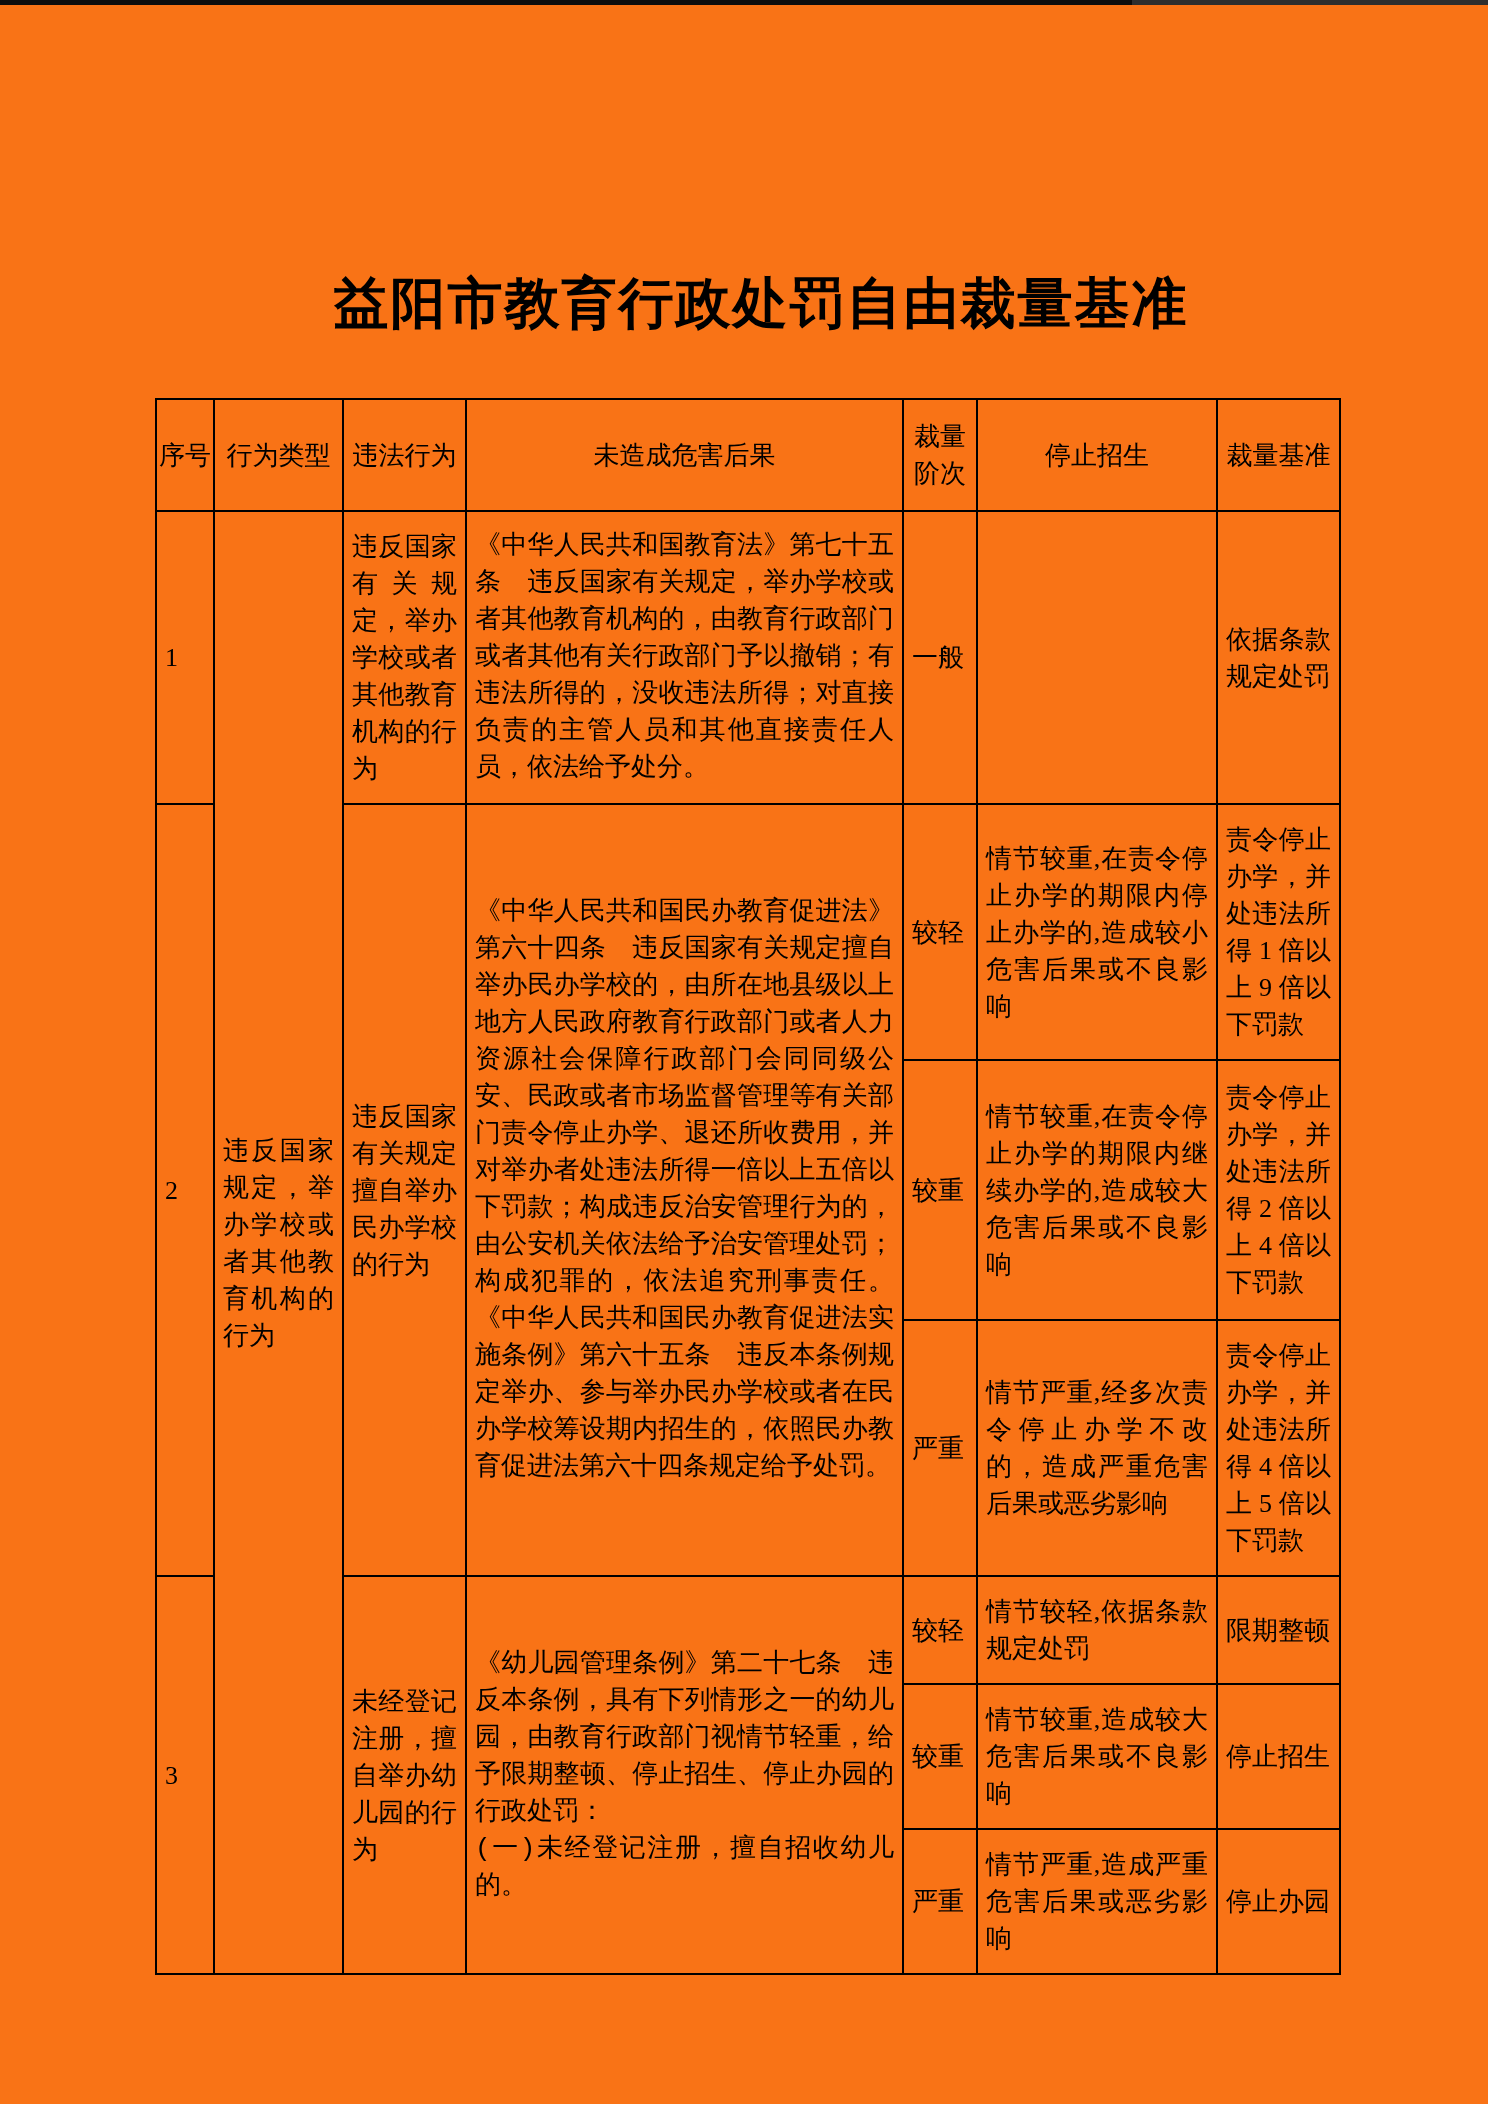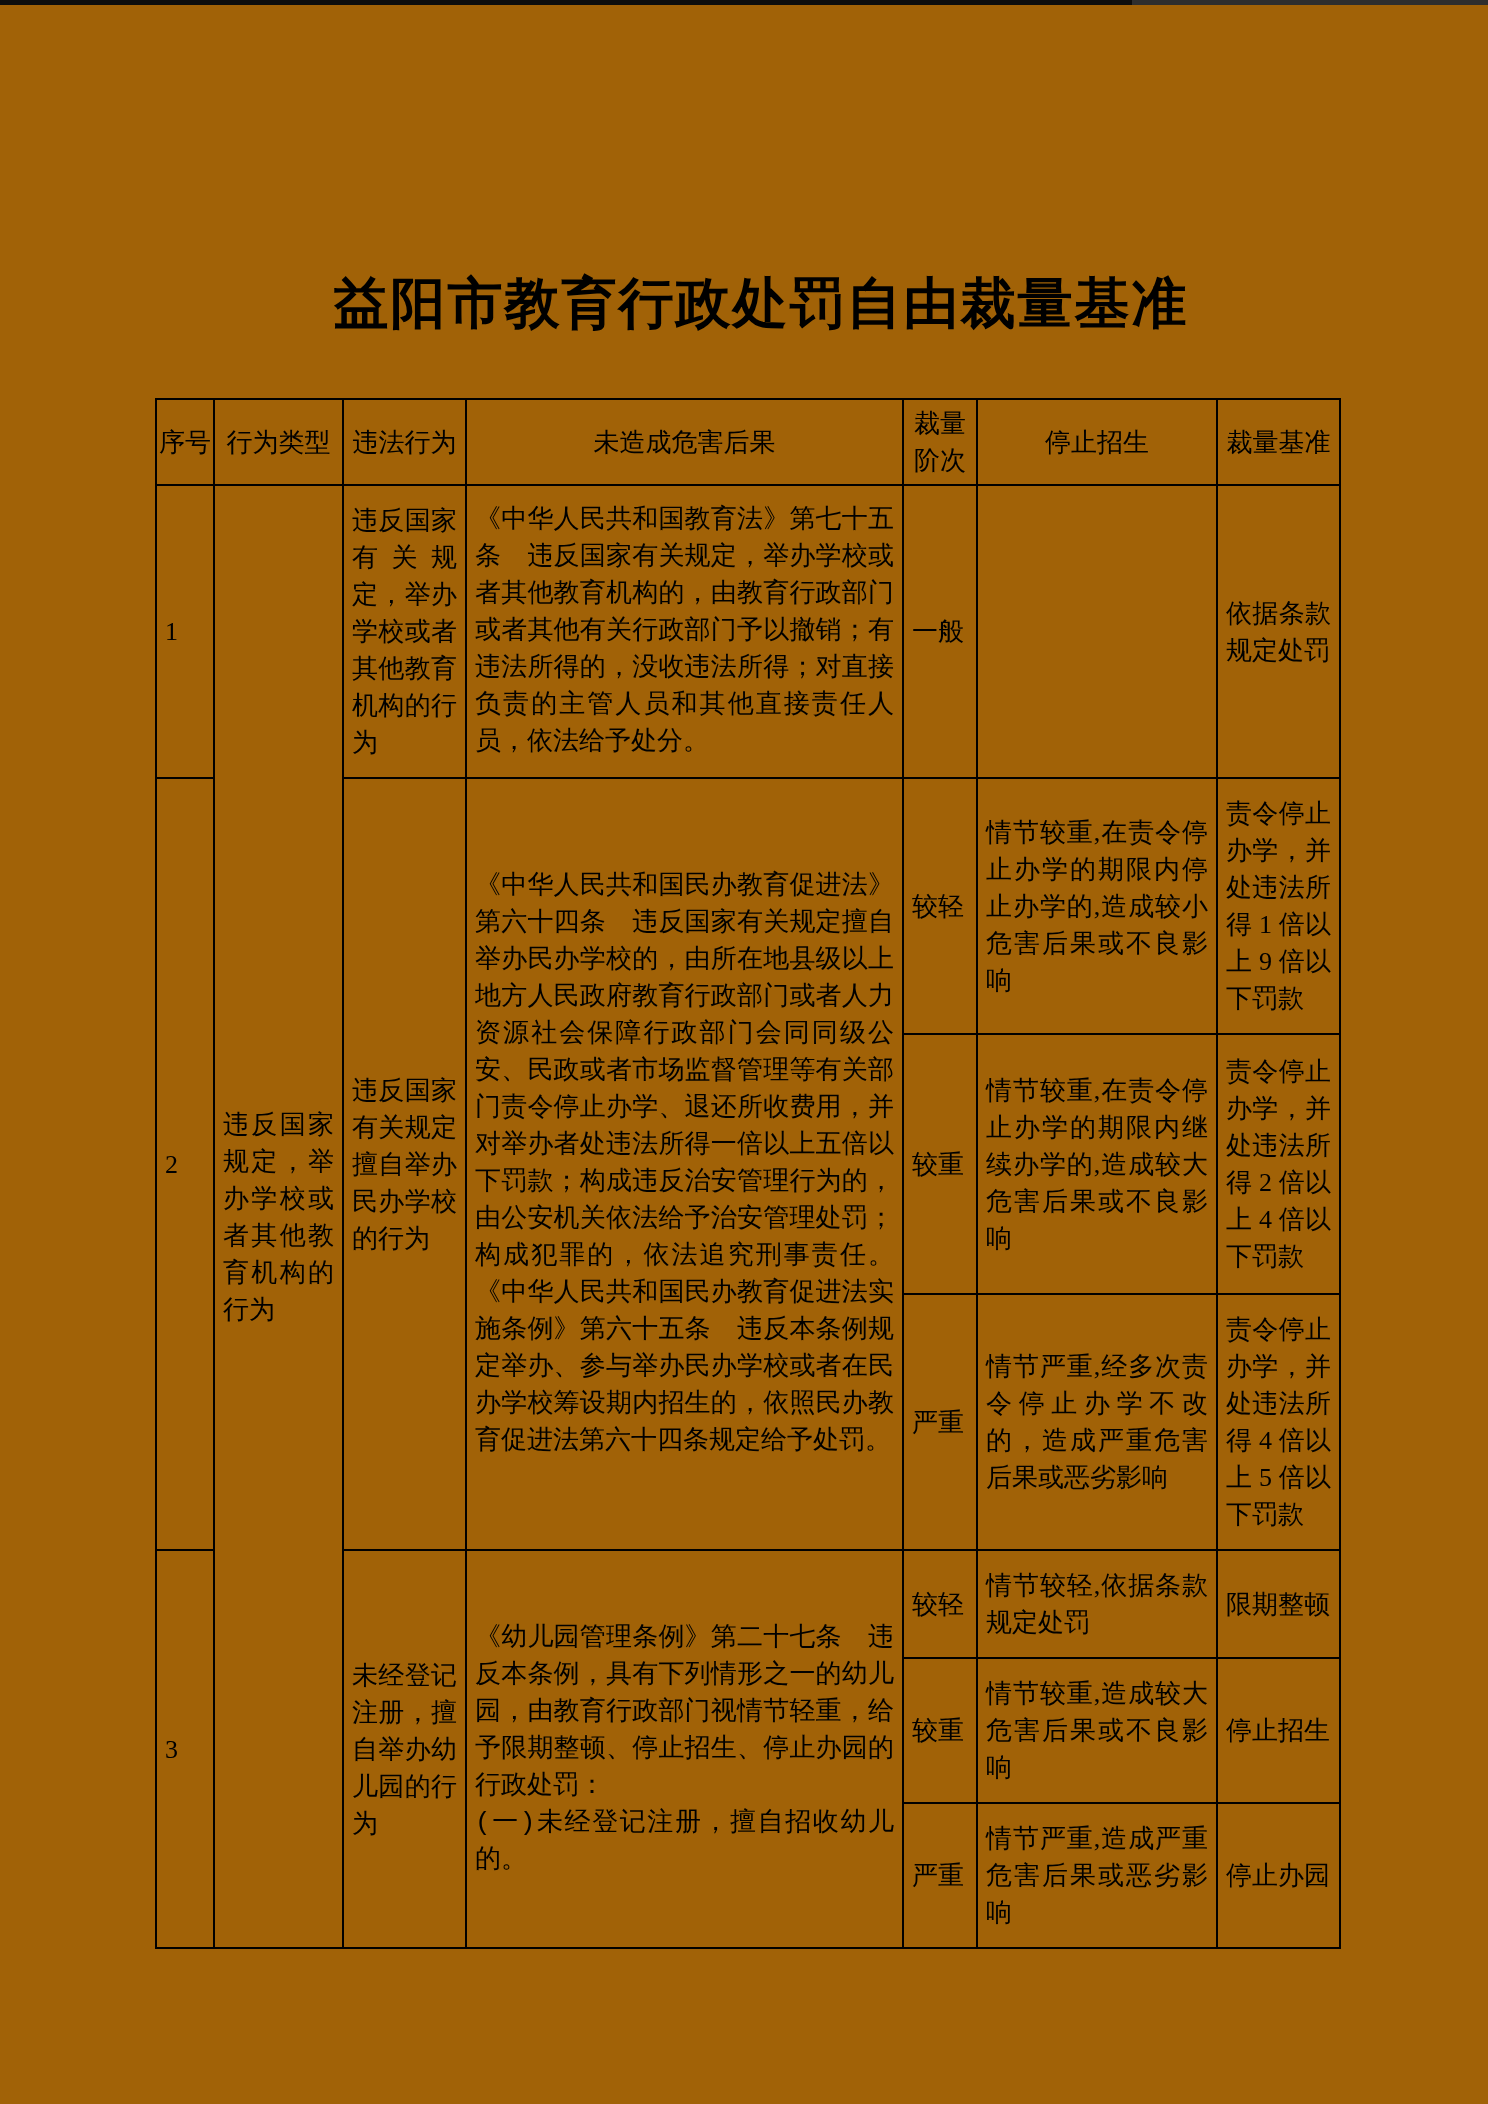--- a/index.html
+++ b/index.html
@@ -1,20 +1,20 @@
 <!DOCTYPE html>
 <html><head>
 <meta charset="utf-8">
 <style>
   html,body{margin:0;padding:0;background:#fff;}
   #page{
     position:relative;
     width:1488px;
     height:2104px;
-    background:#a16207;
+    background:#f97316;
     overflow:hidden;
     font-family:"Liberation Serif","DejaVu Serif",serif;
     color:#000;
   }
   .top-bar{
     position:absolute;left:0;top:0;height:5px;width:1132px;background:#0d0d0d;
   }
   .top-bar-right{
     position:absolute;left:1132px;top:0;height:5px;width:356px;background:#2e2e2e;
   }
@@ -53,21 +53,21 @@
   }
   td.c-center{
     text-align:center;
     padding:0 2px;
   }
   td.legal{
     padding:0 10px;
     white-space:pre-line;
     font-family:Liberation Mono, monospace;
   }
-  tr.h-header{height:86px;}
+  tr.h-header{height:112px;}
   tr.h-r1{height:288px;}
   tr.h-r2a{height:251px;}
   tr.h-r2b{height:260px;}
   tr.h-r2c{height:252px;}
   tr.h-r3a{height:88px;}
   tr.h-r3b{height:123px;}
   tr.h-r3c{height:119px;}
 </style>
 </head>
 <body>

